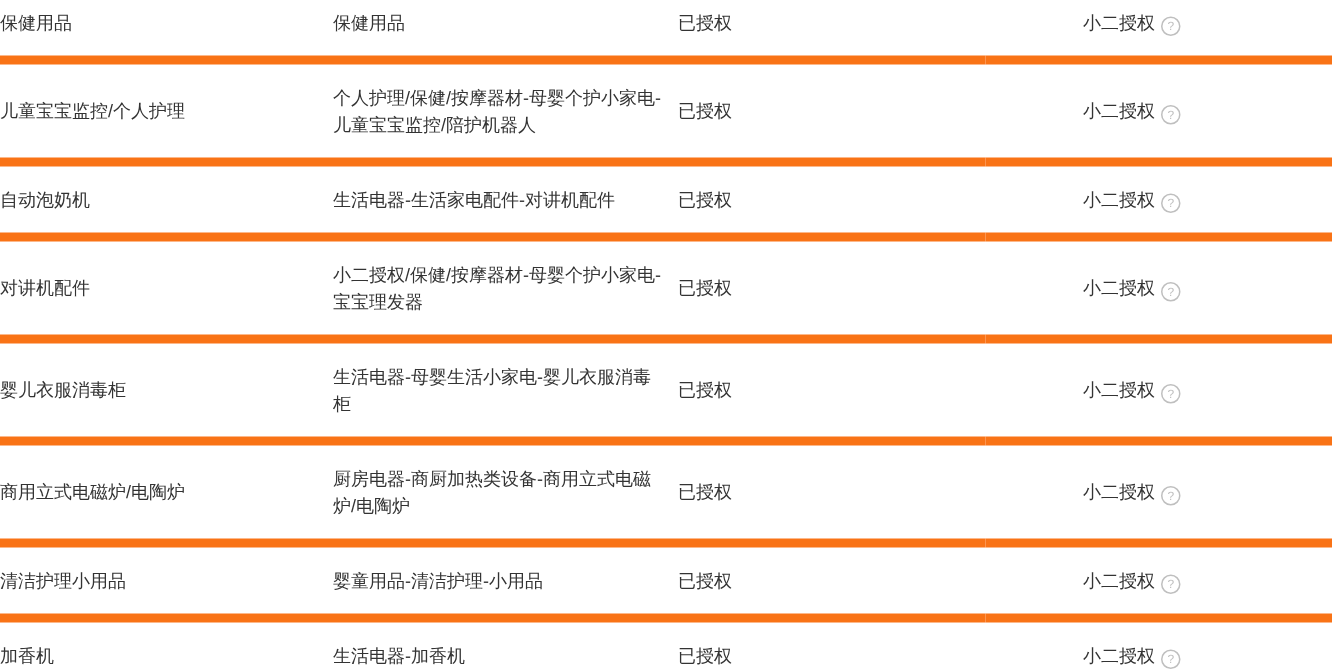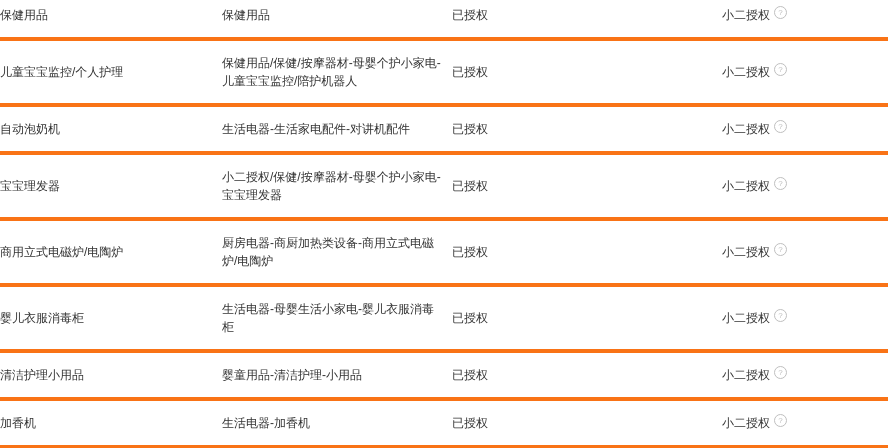--- a/index.html
+++ b/index.html
@@ -13,37 +13,37 @@
     font-family: "Liberation Sans", sans-serif;
     color: #333333;
     overflow: hidden;
   }
   .table {
     width: 888px;
     border-collapse: collapse;
     table-layout: fixed;
   }
   .table tr {
-    border-bottom: 4px solid #f97316;
+    border-bottom: 6px solid #f97316;
   }
   .table td {
     padding: 13px 10px 13px 0;
     font-size: 12px;
     line-height: 18px;
     vertical-align: middle;
     color: #333333;
     word-break: break-all;
   }
   .col-name   { width: 222px; padding-left: 86px; box-sizing: border-box; }
   .col-cat    { width: 230px; padding-left: 10px; box-sizing: border-box; }
   .col-status { width: 205px; padding-left: 10px; box-sizing: border-box; }
   .col-auth   { width: 231px; padding-left: 10px; box-sizing: border-box; }
   .auth-inner {
     display: inline-flex;
-    align-items: flex-start;
+    align-items: flex-end;
     gap: 4px;
     margin-left: 65px;
   }
   .help-icon {
     display: inline-block;
     width: 11px;
     height: 11px;
     border: 1px solid #bfbfbf;
     border-radius: 50%;
     color: #bfbfbf;
@@ -68,21 +68,21 @@
       <td class="col-auth">
         <span class="auth-inner">
           <span>小二授权</span>
           <span class="help-icon">?</span>
         </span>
       </td>
     </tr>
 
     <tr>
       <td class="col-name">儿童宝宝监控/个人护理</td>
-      <td class="col-cat">保健用品/保健/按摩器材-母婴个护小家电-儿童宝宝监控/陪护机器人</td>
+      <td class="col-cat">个人护理/保健/按摩器材-母婴个护小家电-儿童宝宝监控/陪护机器人</td>
       <td class="col-status">已授权</td>
       <td class="col-auth">
         <span class="auth-inner">
           <span>小二授权</span>
           <span class="help-icon">?</span>
         </span>
       </td>
     </tr>
 
     <tr>
@@ -91,46 +91,46 @@
       <td class="col-status">已授权</td>
       <td class="col-auth">
         <span class="auth-inner">
           <span>小二授权</span>
           <span class="help-icon">?</span>
         </span>
       </td>
     </tr>
 
     <tr>
-      <td class="col-name">宝宝理发器</td>
+      <td class="col-name">对讲机配件</td>
       <td class="col-cat">小二授权/保健/按摩器材-母婴个护小家电-宝宝理发器</td>
+      <td class="col-status">已授权</td>
+      <td class="col-auth">
+        <span class="auth-inner">
+          <span>小二授权</span>
+          <span class="help-icon">?</span>
+        </span>
+      </td>
+    </tr>
+
+    <tr>
+      <td class="col-name">婴儿衣服消毒柜</td>
+      <td class="col-cat">生活电器-母婴生活小家电-婴儿衣服消毒柜</td>
       <td class="col-status">已授权</td>
       <td class="col-auth">
         <span class="auth-inner">
           <span>小二授权</span>
           <span class="help-icon">?</span>
         </span>
       </td>
     </tr>
 
     <tr>
       <td class="col-name">商用立式电磁炉/电陶炉</td>
       <td class="col-cat">厨房电器-商厨加热类设备-商用立式电磁炉/电陶炉</td>
-      <td class="col-status">已授权</td>
-      <td class="col-auth">
-        <span class="auth-inner">
-          <span>小二授权</span>
-          <span class="help-icon">?</span>
-        </span>
-      </td>
-    </tr>
-
-    <tr>
-      <td class="col-name">婴儿衣服消毒柜</td>
-      <td class="col-cat">生活电器-母婴生活小家电-婴儿衣服消毒柜</td>
       <td class="col-status">已授权</td>
       <td class="col-auth">
         <span class="auth-inner">
           <span>小二授权</span>
           <span class="help-icon">?</span>
         </span>
       </td>
     </tr>
 
     <tr>

